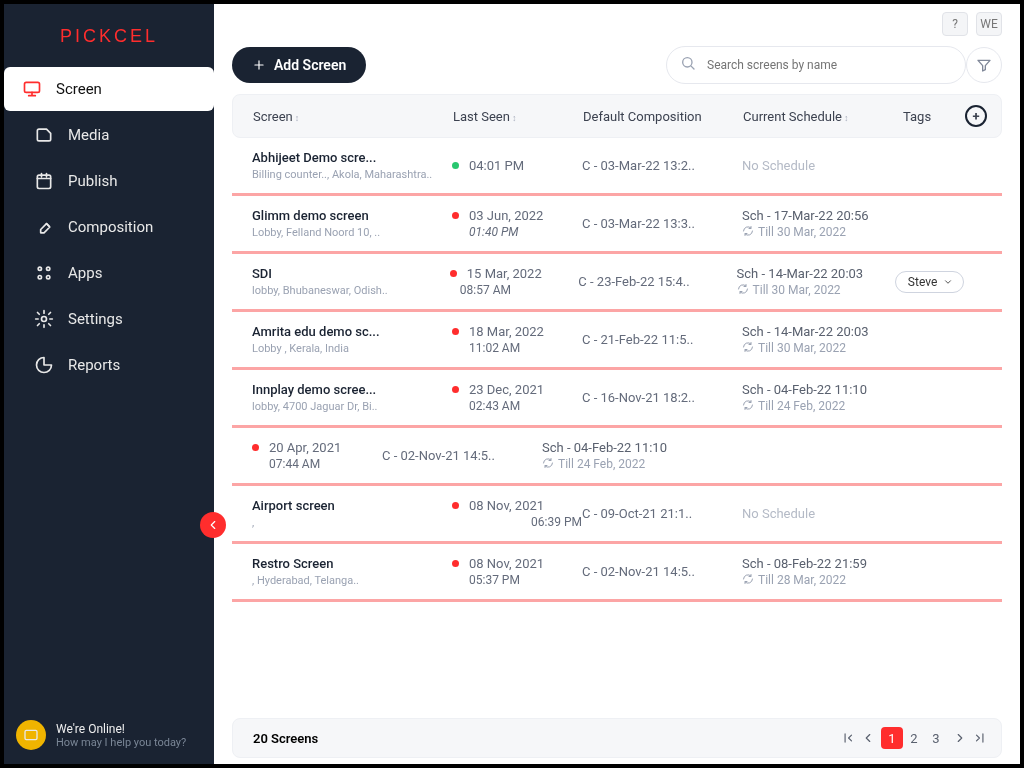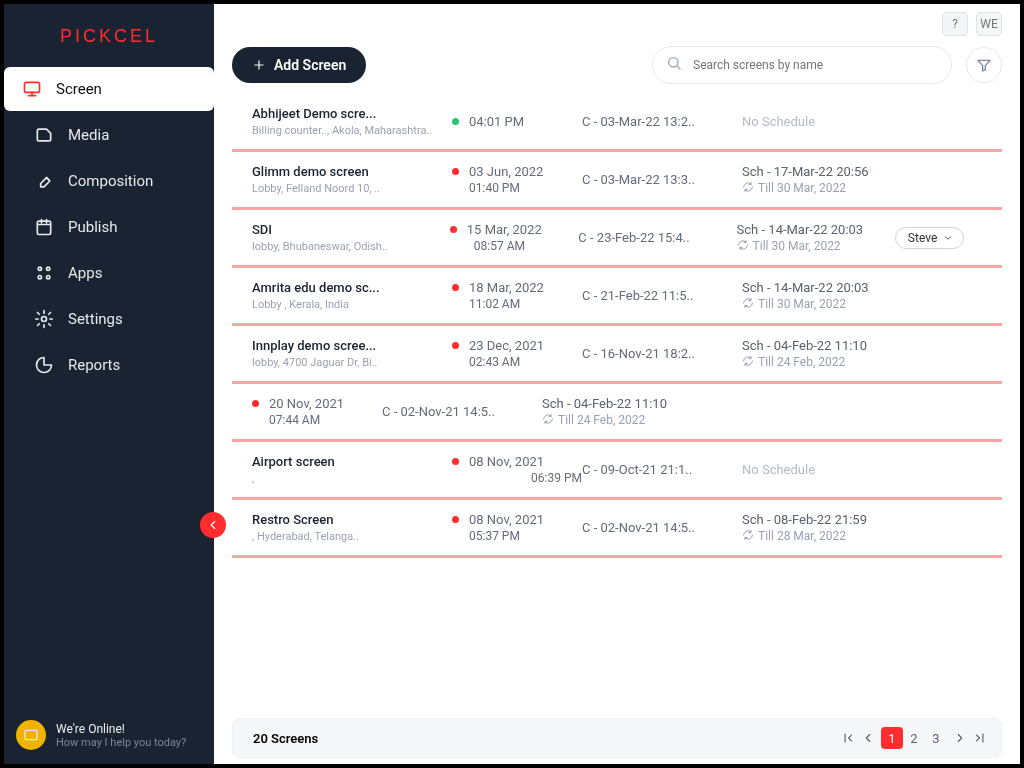--- a/index.html
+++ b/index.html
@@ -14,21 +14,21 @@
 .nav-item .ico { width: 20px; height: 20px; display: inline-flex; align-items: center; justify-content: center; }
 .nav-item.active .ico svg { stroke: #ff2d2d; }
 .collapse-btn { position: absolute; right: -12px; top: 508px; width: 26px; height: 26px; background: #ff2d2d; border-radius: 50%; display: flex; align-items: center; justify-content: center; color: #fff; cursor: pointer; }
 .chat-pill { position: absolute; left: 12px; bottom: 14px; display: flex; align-items: center; gap: 10px; }
 .chat-badge { width: 30px; height: 30px; border-radius: 50%; background: #f0b400; display: flex; align-items: center; justify-content: center; }
 .chat-text .t1 { font-size: 12px; color: #eee; }
 .chat-text .t2 { font-size: 11px; color: #7a8696; }
 .main { flex: 1; background: #fff; display: flex; flex-direction: column; overflow: hidden; }
 .topbar { display: flex; justify-content: flex-end; align-items: center; gap: 8px; padding: 8px 18px 4px; }
 .top-btn { width: 26px; height: 24px; border: 1px solid #e1e3e8; border-radius: 4px; background: #f4f5f7; font-size: 12px; color: #777; display: inline-flex; align-items: center; justify-content: center; cursor: pointer; }
-.actionbar { display: flex; align-items: center; gap: 14px; padding: 6px 18px 10px; }
+.actionbar { display: flex; align-items: center; padding: 6px 18px 10px; }
 .add-btn { background: #1a2332; color: #fff; border: none; border-radius: 22px; padding: 10px 20px; font-size: 14px; font-weight: 600; display: inline-flex; align-items: center; gap: 8px; cursor: pointer; }
 .spacer { flex: 1; }
 .search-wrap { position: relative; width: 300px; }
 .search-wrap input { width: 100%; height: 38px; border: 1px solid #e6e8ee; border-radius: 22px; padding: 0 16px 0 40px; font-size: 12px; color: #444; }
 .search-wrap .sicon { position: absolute; left: 14px; top: 50%; transform: translateY(-50%); color: #9aa2b2; }
 .filter-btn { width: 36px; height: 36px; border: 1px solid #e6e8ee; border-radius: 50%; display: inline-flex; align-items: center; justify-content: center; color: #7f8798; cursor: pointer; }
 .table-wrap { flex: 1; padding: 0 18px 6px; overflow: hidden; display: flex; flex-direction: column; }
 .thead { display: flex; align-items: center; background: #f6f7f9; border: 1px solid #eef0f4; border-radius: 8px; padding: 10px 14px 10px 20px; font-size: 13px; color: #3c4250; }
 .col-screen { width: 200px; }
 .col-last { width: 130px; }
@@ -80,34 +80,34 @@
           <span class="ico">
             <svg width="20" height="20" viewBox="0 0 24 24">
               <path d="M4 7a2 2 0 0 1 2-2h9l5 5v7a2 2 0 0 1-2 2H6a2 2 0 0 1-2-2z"></path>
             </svg>
           </span>
           <span>Media</span>
         </div>
         <div class="nav-item">
           <span class="ico">
             <svg width="20" height="20" viewBox="0 0 24 24">
+              <rect x="4" y="5" width="16" height="16" rx="2"></rect>
+              <path d="M4 9h16M9 3v4M15 3v4"></path>
+            </svg>
+          </span>
+          <span>Publish</span>
+        </div>
+        <div class="nav-item">
+          <span class="ico">
+            <svg width="20" height="20" viewBox="0 0 24 24">
               <path d="M12 19l7-7-4-4-7 7v4z"></path>
               <path d="M15 8l3 3"></path>
             </svg>
           </span>
           <span>Composition</span>
-        </div>
-        <div class="nav-item">
-          <span class="ico">
-            <svg width="20" height="20" viewBox="0 0 24 24">
-              <rect x="4" y="5" width="16" height="16" rx="2"></rect>
-              <path d="M4 9h16M9 3v4M15 3v4"></path>
-            </svg>
-          </span>
-          <span>Publish</span>
         </div>
         <div class="nav-item">
           <span class="ico">
             <svg width="20" height="20" viewBox="0 0 24 24">
               <circle cx="7" cy="7" r="2"></circle>
               <circle cx="17" cy="7" r="2"></circle>
               <circle cx="7" cy="17" r="2"></circle>
               <circle cx="17" cy="17" r="2"></circle>
             </svg>
           </span>
@@ -173,58 +173,66 @@
         <input type="text" placeholder="Search screens by name" style="">
       </div>
       <div class="filter-btn">
         <svg width="16" height="16" viewBox="0 0 24 24">
             <path d="M3 5h18l-7 8v6l-4 2v-8z"></path>
           </svg>
       </div>
     </div>
 
     <div class="table-wrap">
+      <div class="thead">
+        <div class="col-screen"><span>Screen</span><span class="sort">↕</span></div>
+        <div class="col-last"><span>Last Seen</span><span class="sort">↕</span></div>
+        <div class="col-comp"><span>Default Composition</span></div>
+        <div class="col-sched"><span>Current Schedule</span><span class="sort">↕</span></div>
+        <div class="col-tags"><span>Tags</span></div>
+        <div class="col-add"><span class="add-circle">+</span></div>
+      </div>
 
       <div class="rows" id="rows">
           <div class="row">
             <div class="col-screen">
               <div class="title">Abhijeet Demo scre...</div>
               <div class="sub">Billing counter.., Akola, Maharashtra..</div>
             </div>
             <div class="col-last"><span class="dot gr"></span><span class="last-main">04:01 PM</span></div>
             <div class="col-comp comp">C - 03-Mar-22 13:2..</div>
             <div class="col-sched sched">
               <div class="noned">No Schedule</div>
             </div>
             <div class="col-tags"></div>
             <div class="col-add"></div>
           </div>
           <div class="row">
             <div class="col-screen">
               <div class="title">Glimm demo screen</div>
               <div class="sub">Lobby, Felland Noord 10, ..</div>
             </div>
-            <div class="col-last"><span class="dot rd"></span><span class="last-main">03 Jun, 2022</span><div class="last-sub" style="margin-left:17px;">01:40 PM</div></div>
+            <div class="col-last"><span class="dot rd"></span><span class="last-main">03 Jun, 2022</span><div class="last-sub" style="margin-left:17px;font-style:italic;">01:40 PM</div></div>
             <div class="col-comp comp">C - 03-Mar-22 13:3..</div>
             <div class="col-sched sched">
               <div class="s1">Sch - 17-Mar-22 20:56</div>
               <div class="s2"><svg class="srefresh" viewBox="0 0 24 24" stroke="#e6b800">
                   <path d="M3 12a9 9 0 0 1 15-6M21 12a9 9 0 0 1-15 6"></path>
                   <path d="M18 3v4h-4M6 21v-4h4"></path>
                 </svg>Till 30 Mar, 2022</div>
             </div>
             <div class="col-tags"></div>
             <div class="col-add"></div>
           </div>
           <div class="row">
             <div class="col-screen">
               <div class="title">SDI</div>
               <div class="sub">lobby, Bhubaneswar, Odish..</div>
             </div>
-            <div class="col-last"><span class="dot rd"></span><span class="last-main">15 Mar, 2022</span><div class="last-sub" style="margin-left:24px;">08:57 AM</div></div>
+            <div class="col-last"><span class="dot rd"></span><span class="last-main">15 Mar, 2022</span><div class="last-sub" style="margin-left:10px;">08:57 AM</div></div>
             <div class="col-comp comp">C - 23-Feb-22 15:4..</div>
             <div class="col-sched sched">
               <div class="s1">Sch - 14-Mar-22 20:03</div>
               <div class="s2"><svg class="srefresh" viewBox="0 0 24 24" stroke="#28c76f">
                   <path d="M3 12a9 9 0 0 1 15-6M21 12a9 9 0 0 1-15 6"></path>
                   <path d="M18 3v4h-4M6 21v-4h4"></path>
                 </svg>Till 30 Mar, 2022</div>
             </div>
             <div class="col-tags"><span class="tag-chip">Steve <svg width="10" height="10" viewBox="0 0 24 24">
                   <path d="M6 9l6 6 6-6"></path>
@@ -259,21 +267,21 @@
               <div class="s1">Sch - 04-Feb-22 11:10</div>
               <div class="s2"><svg class="srefresh" viewBox="0 0 24 24" stroke="#e6b800">
                   <path d="M3 12a9 9 0 0 1 15-6M21 12a9 9 0 0 1-15 6"></path>
                   <path d="M18 3v4h-4M6 21v-4h4"></path>
                 </svg>Till 24 Feb, 2022</div>
             </div>
             <div class="col-tags"></div>
             <div class="col-add"></div>
           </div>
           <div class="row">
-            <div class="col-last"><span class="dot rd"></span><span class="last-main">20 Nov, 2021</span><div class="last-sub" style="margin-left:17px;">07:44 AM</div></div>
+            <div class="col-last"><span class="dot rd"></span><span class="last-main">20 Apr, 2021</span><div class="last-sub" style="margin-left:17px;">07:44 AM</div></div>
             <div class="col-comp comp">C - 02-Nov-21 14:5..</div>
             <div class="col-sched sched">
               <div class="s1">Sch - 04-Feb-22 11:10</div>
               <div class="s2"><svg class="srefresh" viewBox="0 0 24 24" stroke="#e6b800">
                   <path d="M3 12a9 9 0 0 1 15-6M21 12a9 9 0 0 1-15 6"></path>
                   <path d="M18 3v4h-4M6 21v-4h4"></path>
                 </svg>Till 24 Feb, 2022</div>
             </div>
             <div class="col-tags"></div>
             <div class="col-add"></div>

